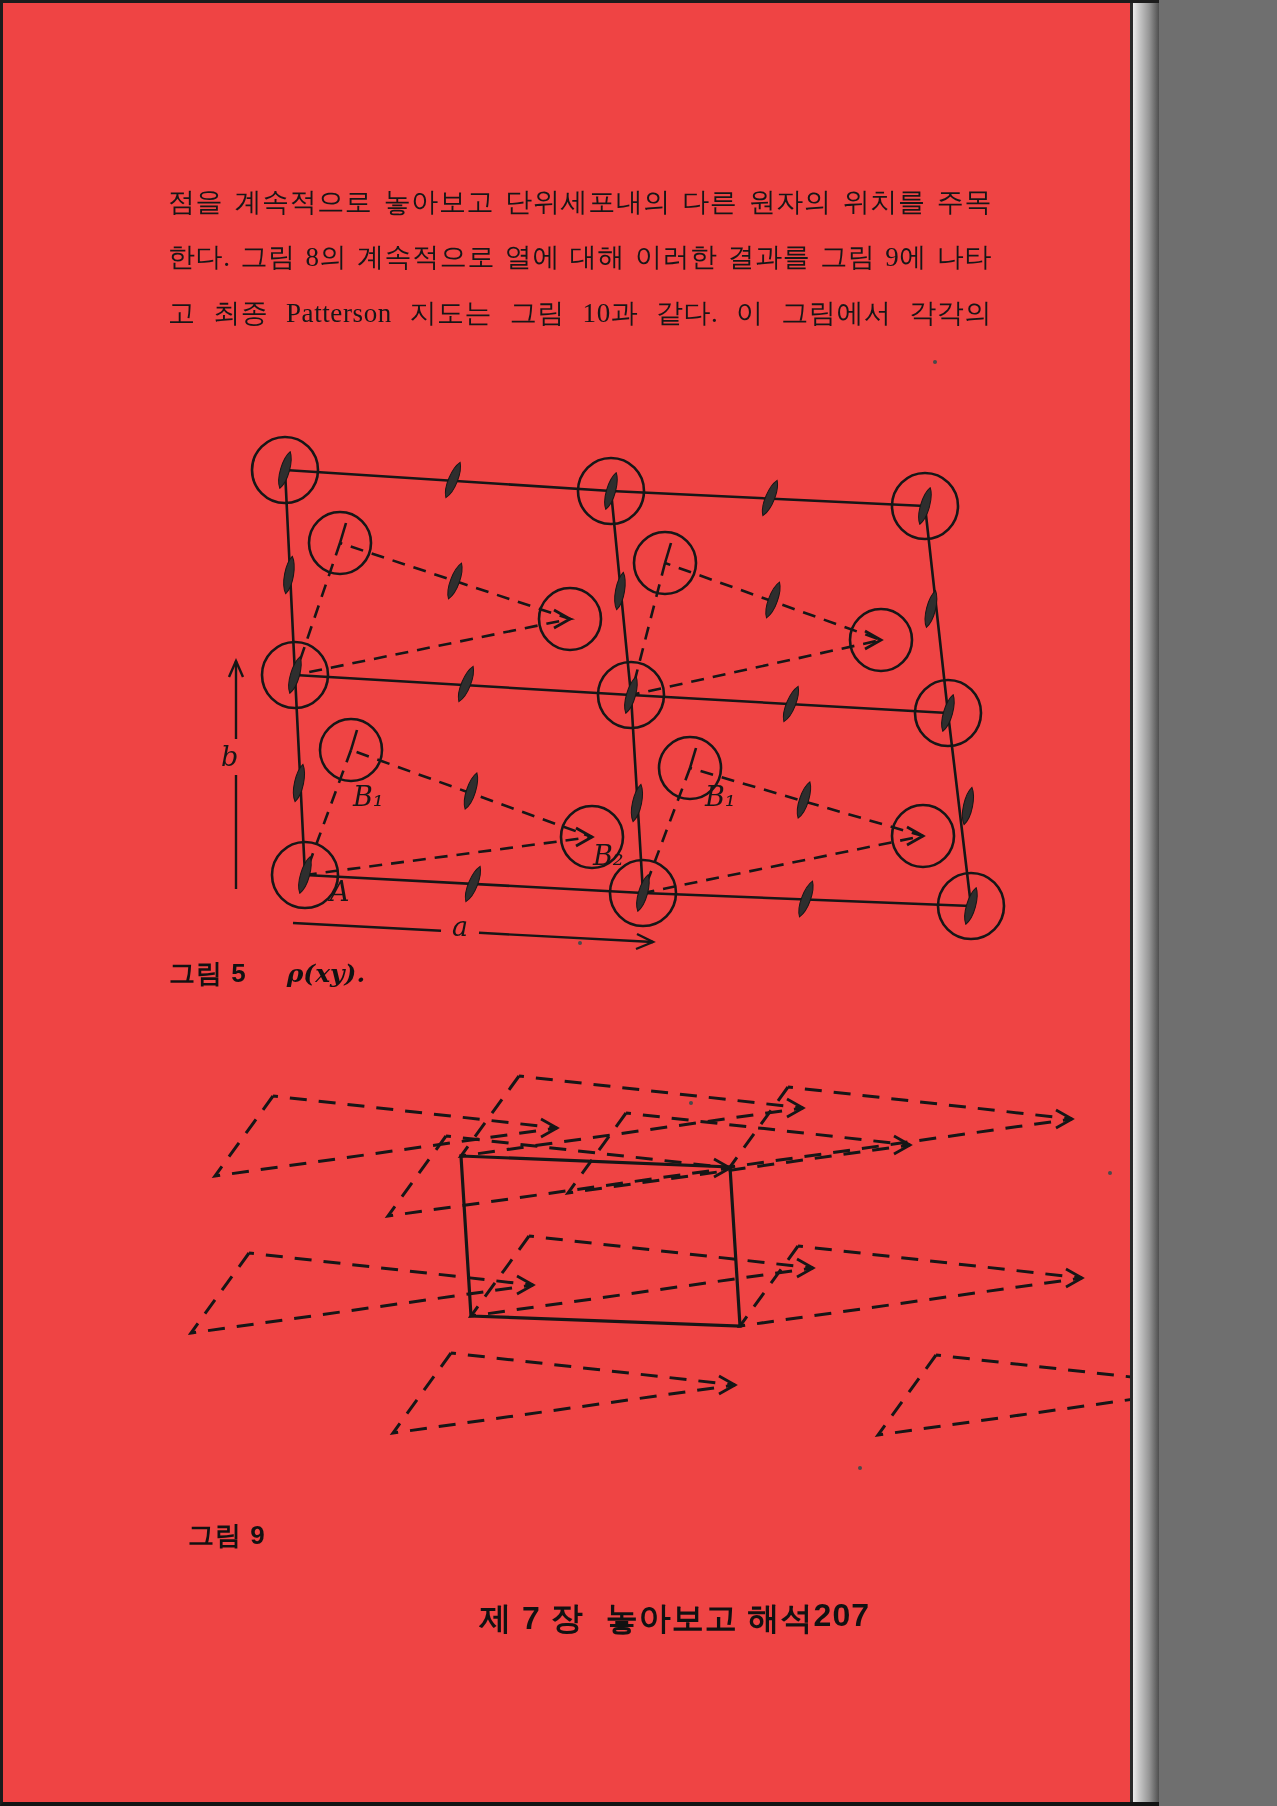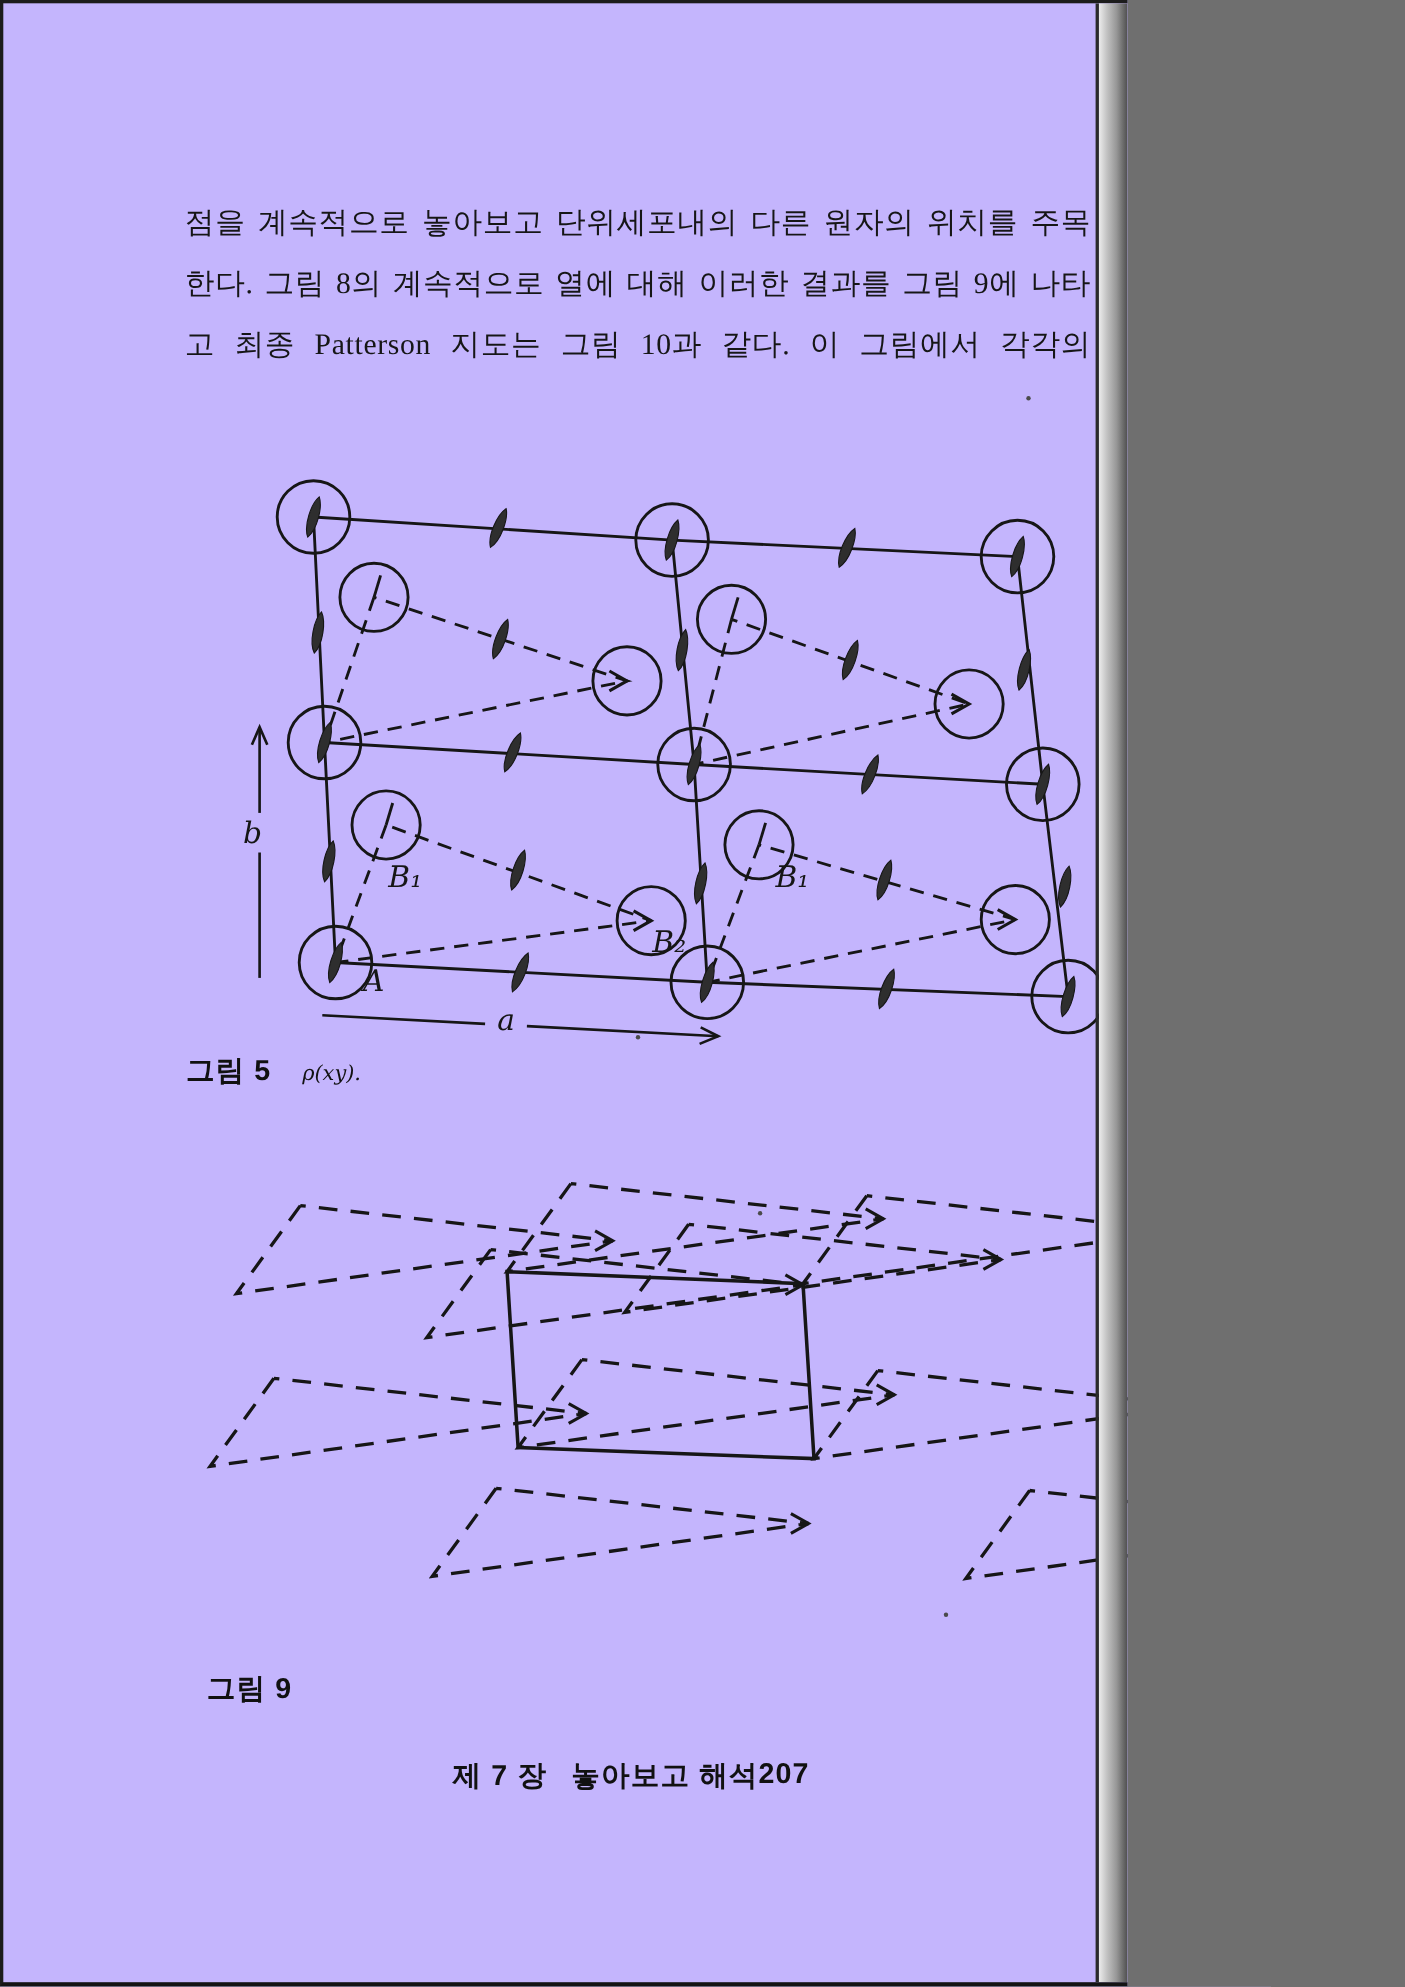--- a/index.html
+++ b/index.html
@@ -1,17 +1,17 @@
 <!DOCTYPE html>
 <html><head>
 <meta charset="utf-8">
 <style>
   html,body{margin:0;padding:0;background:#6f6f6f;}
   .page{
-    position:relative; width:1025px; height:1806px; background:#c4b5fd;
+    position:relative; width:1159px; height:1806px; background:#ef4444;
     overflow:hidden; font-family:"Liberation Serif", serif; color:#161616;
     border-left:3px solid #1c1c1c; border-top:3px solid #1c1c1c;
     border-bottom:4px solid #141414; box-sizing:border-box;
   }
   .right-edge{
     position:absolute; top:0; right:0; bottom:0; width:26px;
     background:linear-gradient(to right,#ececec 0%,#c2c2c2 28%,#969696 62%,#4f4f4f 100%);
     border-left:3px solid #2a2a2a;
   }
   .para{position:absolute; top:186px; left:165px; width:824px;}
@@ -20,27 +20,27 @@
     text-align:justify; letter-spacing:0.6px; white-space:normal;
   }
   .para-line::after{content:""; display:inline-block; width:100%; height:0;}
   .caption{
     position:absolute; font-family:"Liberation Sans", sans-serif;
     font-weight:bold; font-size:26px; color:#111; letter-spacing:1px;
   }
   .cap8{left:166px; top:953px;}
   .cap9{left:185px; top:1515px;}
   .cap-math{
-    font-family:"DejaVu Serif", serif; font-style:italic; font-weight:400;
-    font-size:19px; margin-left:28px; letter-spacing:0;
+    font-family:"DejaVu Serif", serif; font-style:italic; font-weight:700;
+    font-size:25px; margin-left:40px; letter-spacing:0;
   }
   .footer{
     position:absolute; top:1594px; right:289px;
     font-family:"Liberation Sans", sans-serif; font-weight:bold;
-    font-size:26px; color:#111; letter-spacing:1px; display:flex;
+    font-size:32px; color:#111; letter-spacing:1px; display:flex;
   }
   .footer .f-chapter{margin-right:22px;}
   .footer .f-page{}
   .overlay{position:absolute; left:0; top:0; width:1277px; height:1806px;}
   .speck{position:absolute; width:4px; height:4px; border-radius:50%; background:#4a4a4a;}
 </style>
 </head>
 <body>
 
 <div class="page">

